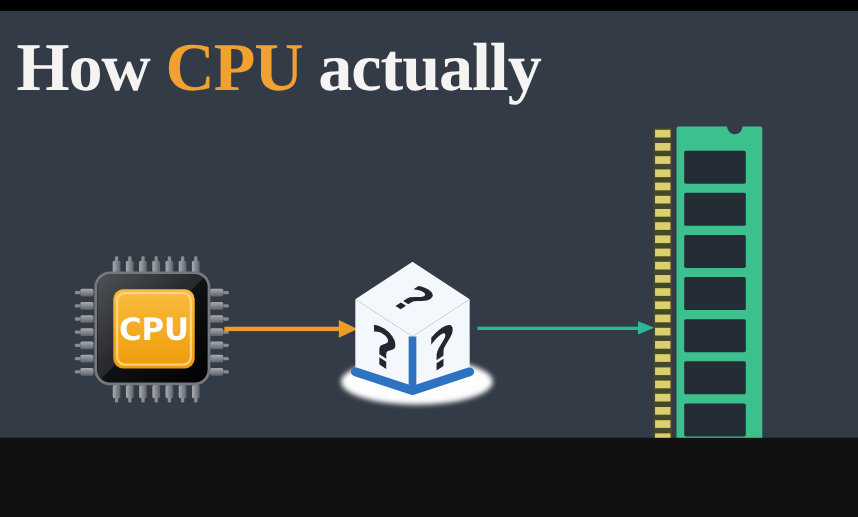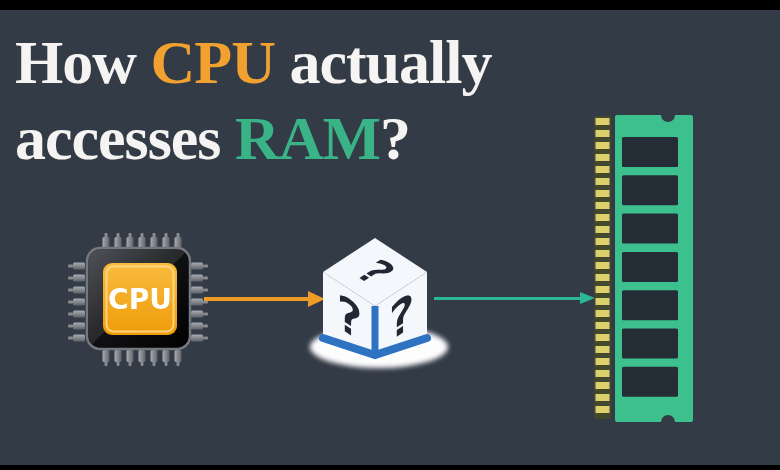--- a/index.html
+++ b/index.html
@@ -1,17 +1,17 @@
 <!DOCTYPE html>
 <html><head>
 <meta charset="utf-8">
 <style>
   html,body{margin:0;padding:0;background:#111;}
   #stage{
-    position:relative;width:780px;height:470px;overflow:hidden;
+    position:relative;width:780px;height:398px;overflow:hidden;
     font-family:"Liberation Sans", sans-serif;
   }
   .abs{position:absolute;}
   #bg{left:0;top:0;width:780px;height:470px;}
   #bar-top{left:0;top:0;width:780px;height:10px;}
   #bar-bottom{left:0;top:465px;width:780px;height:5px;}
   #title{
     left:15px;top:24px;width:560px;
     font-family:"Liberation Serif","DejaVu Serif",serif;
     font-weight:bold;font-size:62px;line-height:76px;letter-spacing:-1px;
@@ -37,23 +37,20 @@
 <div id="stage">
 
   <div class="abs" id="bg" style="background: rgb(51, 59, 70);"></div>
   <div class="abs" id="bar-top" style="background: rgb(0, 0, 0);"></div>
   <div class="abs" id="bar-bottom" style="background: rgb(0, 0, 0);"></div>
 
   <div class="abs" id="title">
     <div>
       <span style="color: rgb(245, 244, 242);">How </span><span style="color: rgb(240, 161, 48);">CPU</span><span style="color: rgb(245, 244, 242);"> actually</span>
     </div>
-    <div>
-      <span style="color: rgb(245, 244, 242);">accesses </span><span style="color: rgb(58, 179, 134);">RAM</span><span style="color: rgb(245, 244, 242);">?</span>
-    </div>
   </div>
 
   <svg class="abs" id="cpu-svg" width="155" height="150" viewBox="0 0 155 150">
     <defs>
       <linearGradient id="cpuBodyG" x1="0" y1="0" x2="1" y2="1">
         <stop offset="0" stop-color="#3c4046"></stop>
         <stop offset="0.45" stop-color="#121315"></stop>
         <stop offset="1" stop-color="#000000"></stop>
       </linearGradient>
       <linearGradient id="cpuOrange" x1="0" y1="0" x2="0" y2="1">

